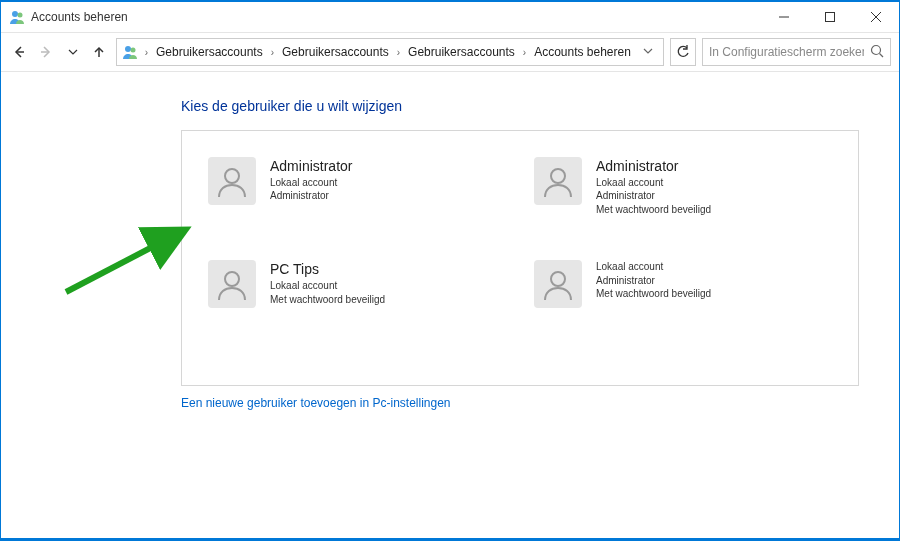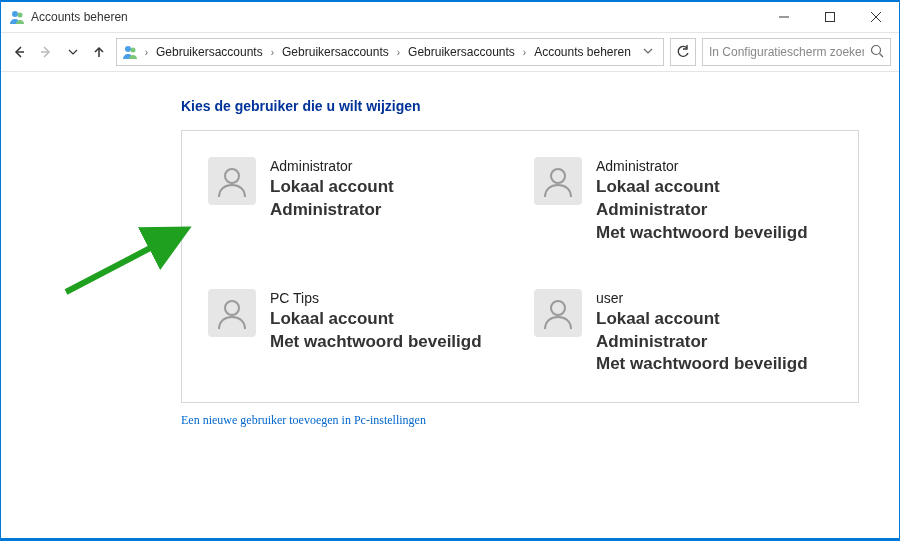--- a/index.html
+++ b/index.html
@@ -118,26 +118,26 @@
   .searchbox input::placeholder { color: #888; }
   .search-icon { color: #666; }
 
   
   .content {
     padding: 26px 40px 20px 180px;
   }
   .heading {
     color: #003399;
     font-size: 14px;
-    font-weight: 700;
+    font-weight: 400;
     margin-bottom: 16px;
   }
   .accounts-box {
     border: 1px solid #d6d6d6;
-    padding: 24px 24px 24px 24px;
+    padding: 24px 24px 75px 24px;
     display: grid;
     grid-template-columns: 1fr 1fr;
     row-gap: 40px;
     column-gap: 24px;
     min-height: 230px;
   }
   .account {
     display: flex;
     gap: 14px;
     align-items: flex-start;
@@ -147,29 +147,28 @@
   .avatar {
     width: 48px; height: 48px;
     background: #e6e6e6;
     border-radius: 4px;
     display: flex; align-items: center; justify-content: center;
     color: #9a9a9a;
     flex-shrink: 0;
   }
   .account-info { line-height: 1.35; }
   .account-name { font-size: 14px; color: #222; }
-  .account-meta { font-size: 17px; color: #333; font-weight: bold; }
+  .account-meta { font-size: 10px; color: #333; }
 
   .add-link {
     color: #0066cc;
     font-size: 12px;
     margin-top: 10px;
     display: inline-block;
     cursor: pointer;
-    font-family: Liberation Serif, serif;
   }
 
   
   .green-arrow {
     position: absolute;
     left: 60px;
     top: 200px;
     pointer-events: none;
   }
 </style>
@@ -322,21 +321,20 @@
     </div>
 
     <div class="account">
       <div class="avatar">
         <svg width="36" height="36" viewBox="0 0 36 36">
             <circle cx="18" cy="13" r="7" fill="none" stroke="#9a9a9a" stroke-width="2"></circle>
             <path d="M5 34c0-8 6-12 13-12s13 4 13 12" fill="none" stroke="#9a9a9a" stroke-width="2"></path>
           </svg>
       </div>
       <div class="account-info">
-        <div class="account-name">user</div>
         <div class="account-meta">Lokaal account</div>
         <div class="account-meta">Administrator</div>
         <div class="account-meta">Met wachtwoord beveiligd</div>
       </div>
     </div>
 
   </div>
 
   <a class="add-link">Een nieuwe gebruiker toevoegen in Pc-instellingen</a>
 </div>

